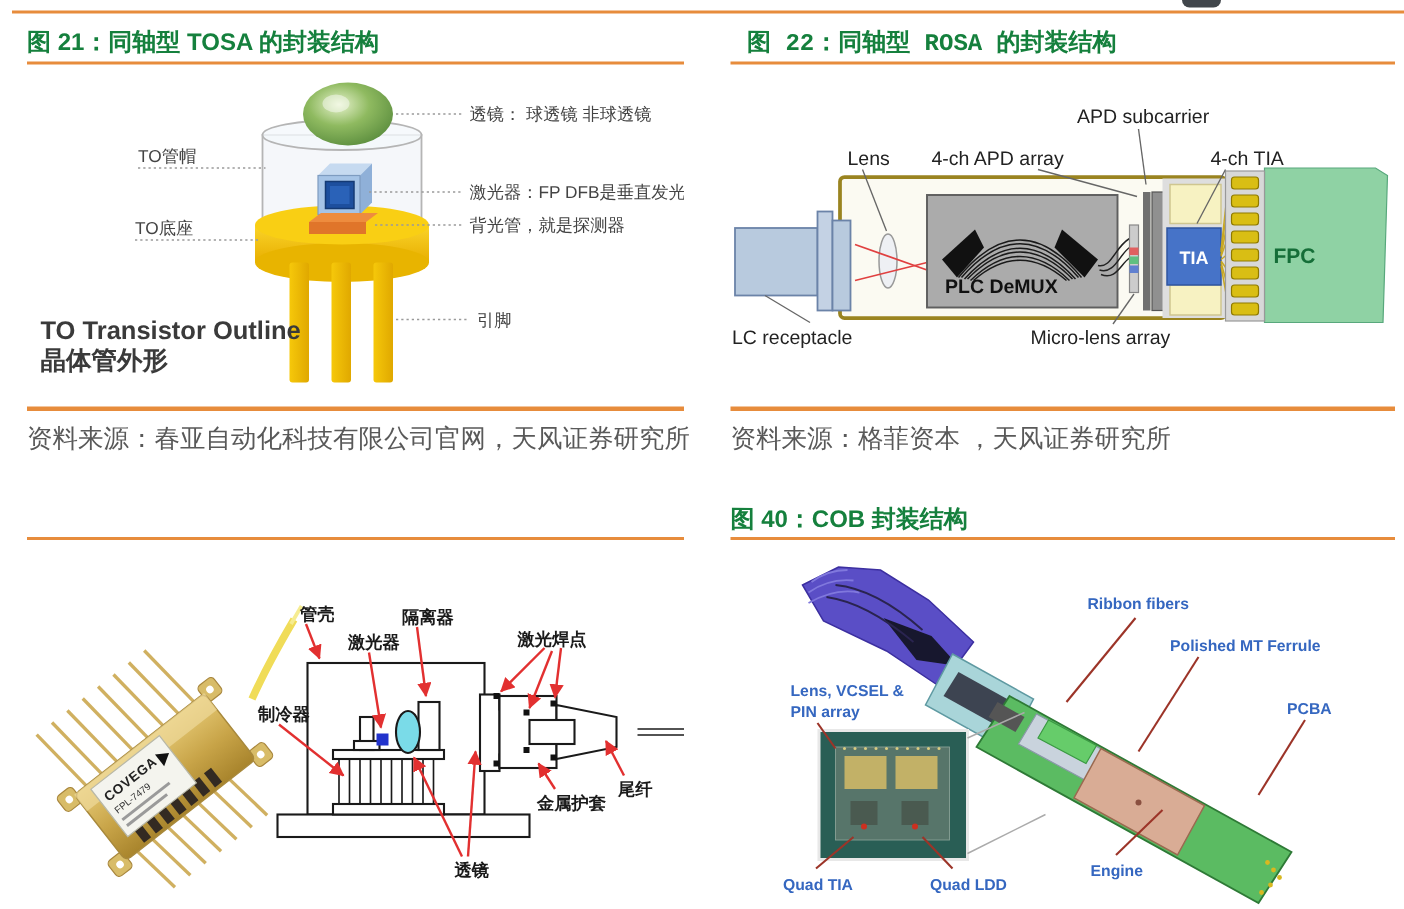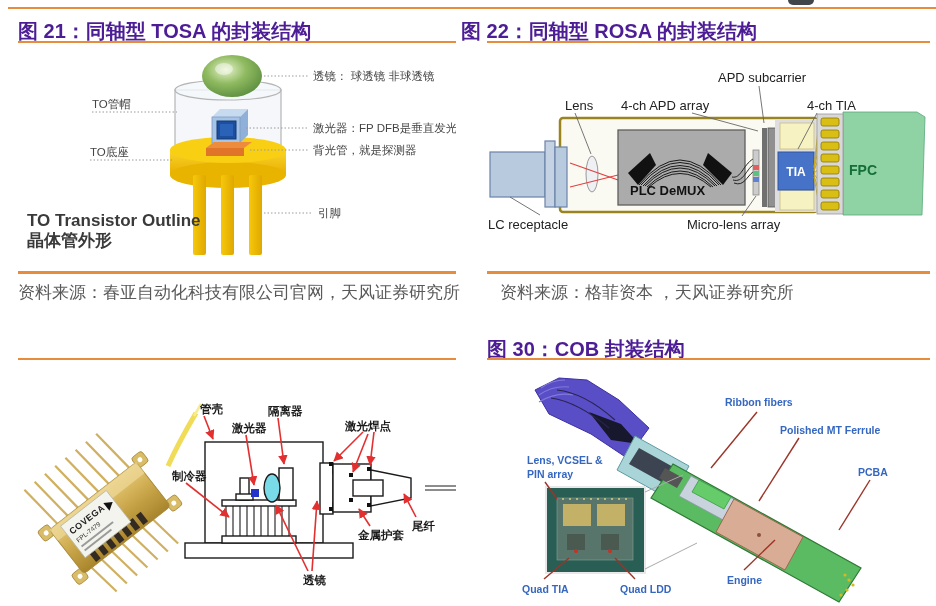--- a/index.html
+++ b/index.html
@@ -1,20 +1,20 @@
 <!DOCTYPE html>
 <html><head>
 <meta charset="utf-8">
 <style>
   html,body{margin:0;padding:0;background:#ffffff;}
   body{font-family:"Liberation Sans","DejaVu Sans",sans-serif;}
   .page{position:relative;width:936px;height:606px;background:#ffffff;overflow:hidden;}
   .top-rule{position:absolute;left:8px;top:7px;width:928px;height:2px;background:#E78C3C;}
   .logo-notch{position:absolute;left:788px;top:0;width:26px;height:5px;background:#41464b;border-radius:0 0 13px 13px;}
-  .fig-title{position:absolute;font-size:20px;font-weight:bold;color:#4c1d95;white-space:nowrap;}
+  .fig-title{position:absolute;font-size:16px;font-weight:bold;color:#15803d;white-space:nowrap;}
   .title-rule{position:absolute;height:2px;background:#E78C3C;}
   .src-rule{position:absolute;height:2.5px;background:#E78C3C;}
   .fig-source{position:absolute;font-size:17px;color:#595959;white-space:nowrap;}
   svg{position:absolute;font-family:"Liberation Sans","DejaVu Sans",sans-serif;}
   .lbl{fill:#444444;font-size:11.5px;}
   .lbl-dark{fill:#1a1a1a;font-size:11.5px;font-weight:bold;}
   .lbl-en{fill:#222222;font-size:13px;}
   .lbl-blue{fill:#3567C0;font-size:10.5px;font-weight:600;}
   .caption-big{fill:#3a3a3a;font-size:17px;font-weight:600;}
 </style>
@@ -84,21 +84,21 @@
     <text class="lbl" x="295" y="82">激光器：FP DFB是垂直发光</text>
     <text class="lbl" x="295" y="104">背光管，就是探测器</text>
     <text class="lbl" x="300" y="167">引脚</text>
     <text class="caption-big" x="9" y="176">TO Transistor Outline</text>
     <text class="caption-big" x="9" y="196">晶体管外形</text>
   </svg>
 
   <div class="src-rule" style="left:18px;top:271px;width:438px;"></div>
   <div class="fig-source" style="left:18px;top:281px;">资料来源：春亚自动化科技有限公司官网，天风证券研究所</div>
 
-  <div class="fig-title" style="left:461px;top:18px;">图 22：同轴型 ROSA 的封装结构</div>
+  <div class="fig-title" style="left:498px;top:18px;font-family:Liberation Mono, monospace;">图 22：同轴型 ROSA 的封装结构</div>
   <div class="title-rule" style="left:487px;top:41px;width:443px;"></div>
 
   <svg style="left:487px;top:55px;" width="445" height="215" viewBox="0 0 445 215">
 
     <polygon points="356,57 430,57 438,62 435,160 356,160" fill="#8FD2A4" stroke="#58a87c" stroke-width="0.8"></polygon>
 
     <rect x="73" y="63" width="257" height="94" rx="3" fill="#fbfaf2" stroke="#9a8420" stroke-width="2.5"></rect>
 
     <g>
       <rect x="3" y="97" width="55" height="45" fill="#b8cade" stroke="#6b83a8" stroke-width="1.2"></rect>
@@ -181,21 +181,21 @@
 
     <text class="lbl-en" x="231" y="27">APD subcarrier</text>
     <text class="lbl-en" x="78" y="55">Lens</text>
     <text class="lbl-en" x="134" y="55">4-ch APD array</text>
     <text class="lbl-en" x="320" y="55">4-ch TIA</text>
     <text class="lbl-en" x="1" y="174">LC receptacle</text>
     <text class="lbl-en" x="200" y="174">Micro-lens array</text>
   </svg>
 
   <div class="src-rule" style="left:487px;top:271px;width:443px;"></div>
-  <div class="fig-source" style="left:487px;top:281px;margin-left:13px;">资料来源：格菲资本 ，天风证券研究所</div>
+  <div class="fig-source" style="left:487px;top:281px;">资料来源：格菲资本 ，天风证券研究所</div>
 
   <div class="title-rule" style="left:18px;top:358px;width:438px;"></div>
 
   <svg style="left:18px;top:368px;" width="440" height="238" viewBox="0 0 440 238">
     <defs>
       <linearGradient id="goldPkg" x1="0" y1="0" x2="0" y2="1">
         <stop offset="0%" stop-color="#e8cc78"></stop>
           <stop offset="55%" stop-color="#c8a448"></stop>
           <stop offset="100%" stop-color="#a8842c"></stop>
       </linearGradient>
@@ -312,21 +312,21 @@
     <text class="lbl-dark" x="182" y="45">管壳</text>
     <text class="lbl-dark" x="214" y="64">激光器</text>
     <text class="lbl-dark" x="250" y="47">隔离器</text>
     <text class="lbl-dark" x="327" y="62">激光焊点</text>
     <text class="lbl-dark" x="154" y="112">制冷器</text>
     <text class="lbl-dark" x="340" y="171">金属护套</text>
     <text class="lbl-dark" x="394" y="162">尾纤</text>
     <text class="lbl-dark" x="285" y="216">透镜</text>
   </svg>
 
-  <div class="fig-title" style="left:487px;top:336px;">图 30：COB 封装结构</div>
+  <div class="fig-title" style="left:487px;top:336px;">图 40：COB 封装结构</div>
   <div class="title-rule" style="left:487px;top:358px;width:443px;"></div>
 
   <svg style="left:487px;top:368px;" width="449" height="238" viewBox="0 0 449 238">
 
     <g>
       <polygon points="48,22 72,10 100,12 132,32 162,60 140,90 104,66 62,46" fill="#5a4ec6" stroke="#3c2fa0" stroke-width="1"></polygon>
       <path d="M54,20 C62,14 70,12 78,12" stroke="#8078dd" stroke-width="1.2" fill="none"></path>
       <path d="M52,27 C62,20 72,18 82,19" stroke="#8078dd" stroke-width="1.2" fill="none"></path>
       <path d="M52,34 C64,27 76,25 86,27" stroke="#8078dd" stroke-width="1.2" fill="none"></path>
       <polygon points="102,44 134,56 152,76 124,72" fill="#17172e"></polygon>

